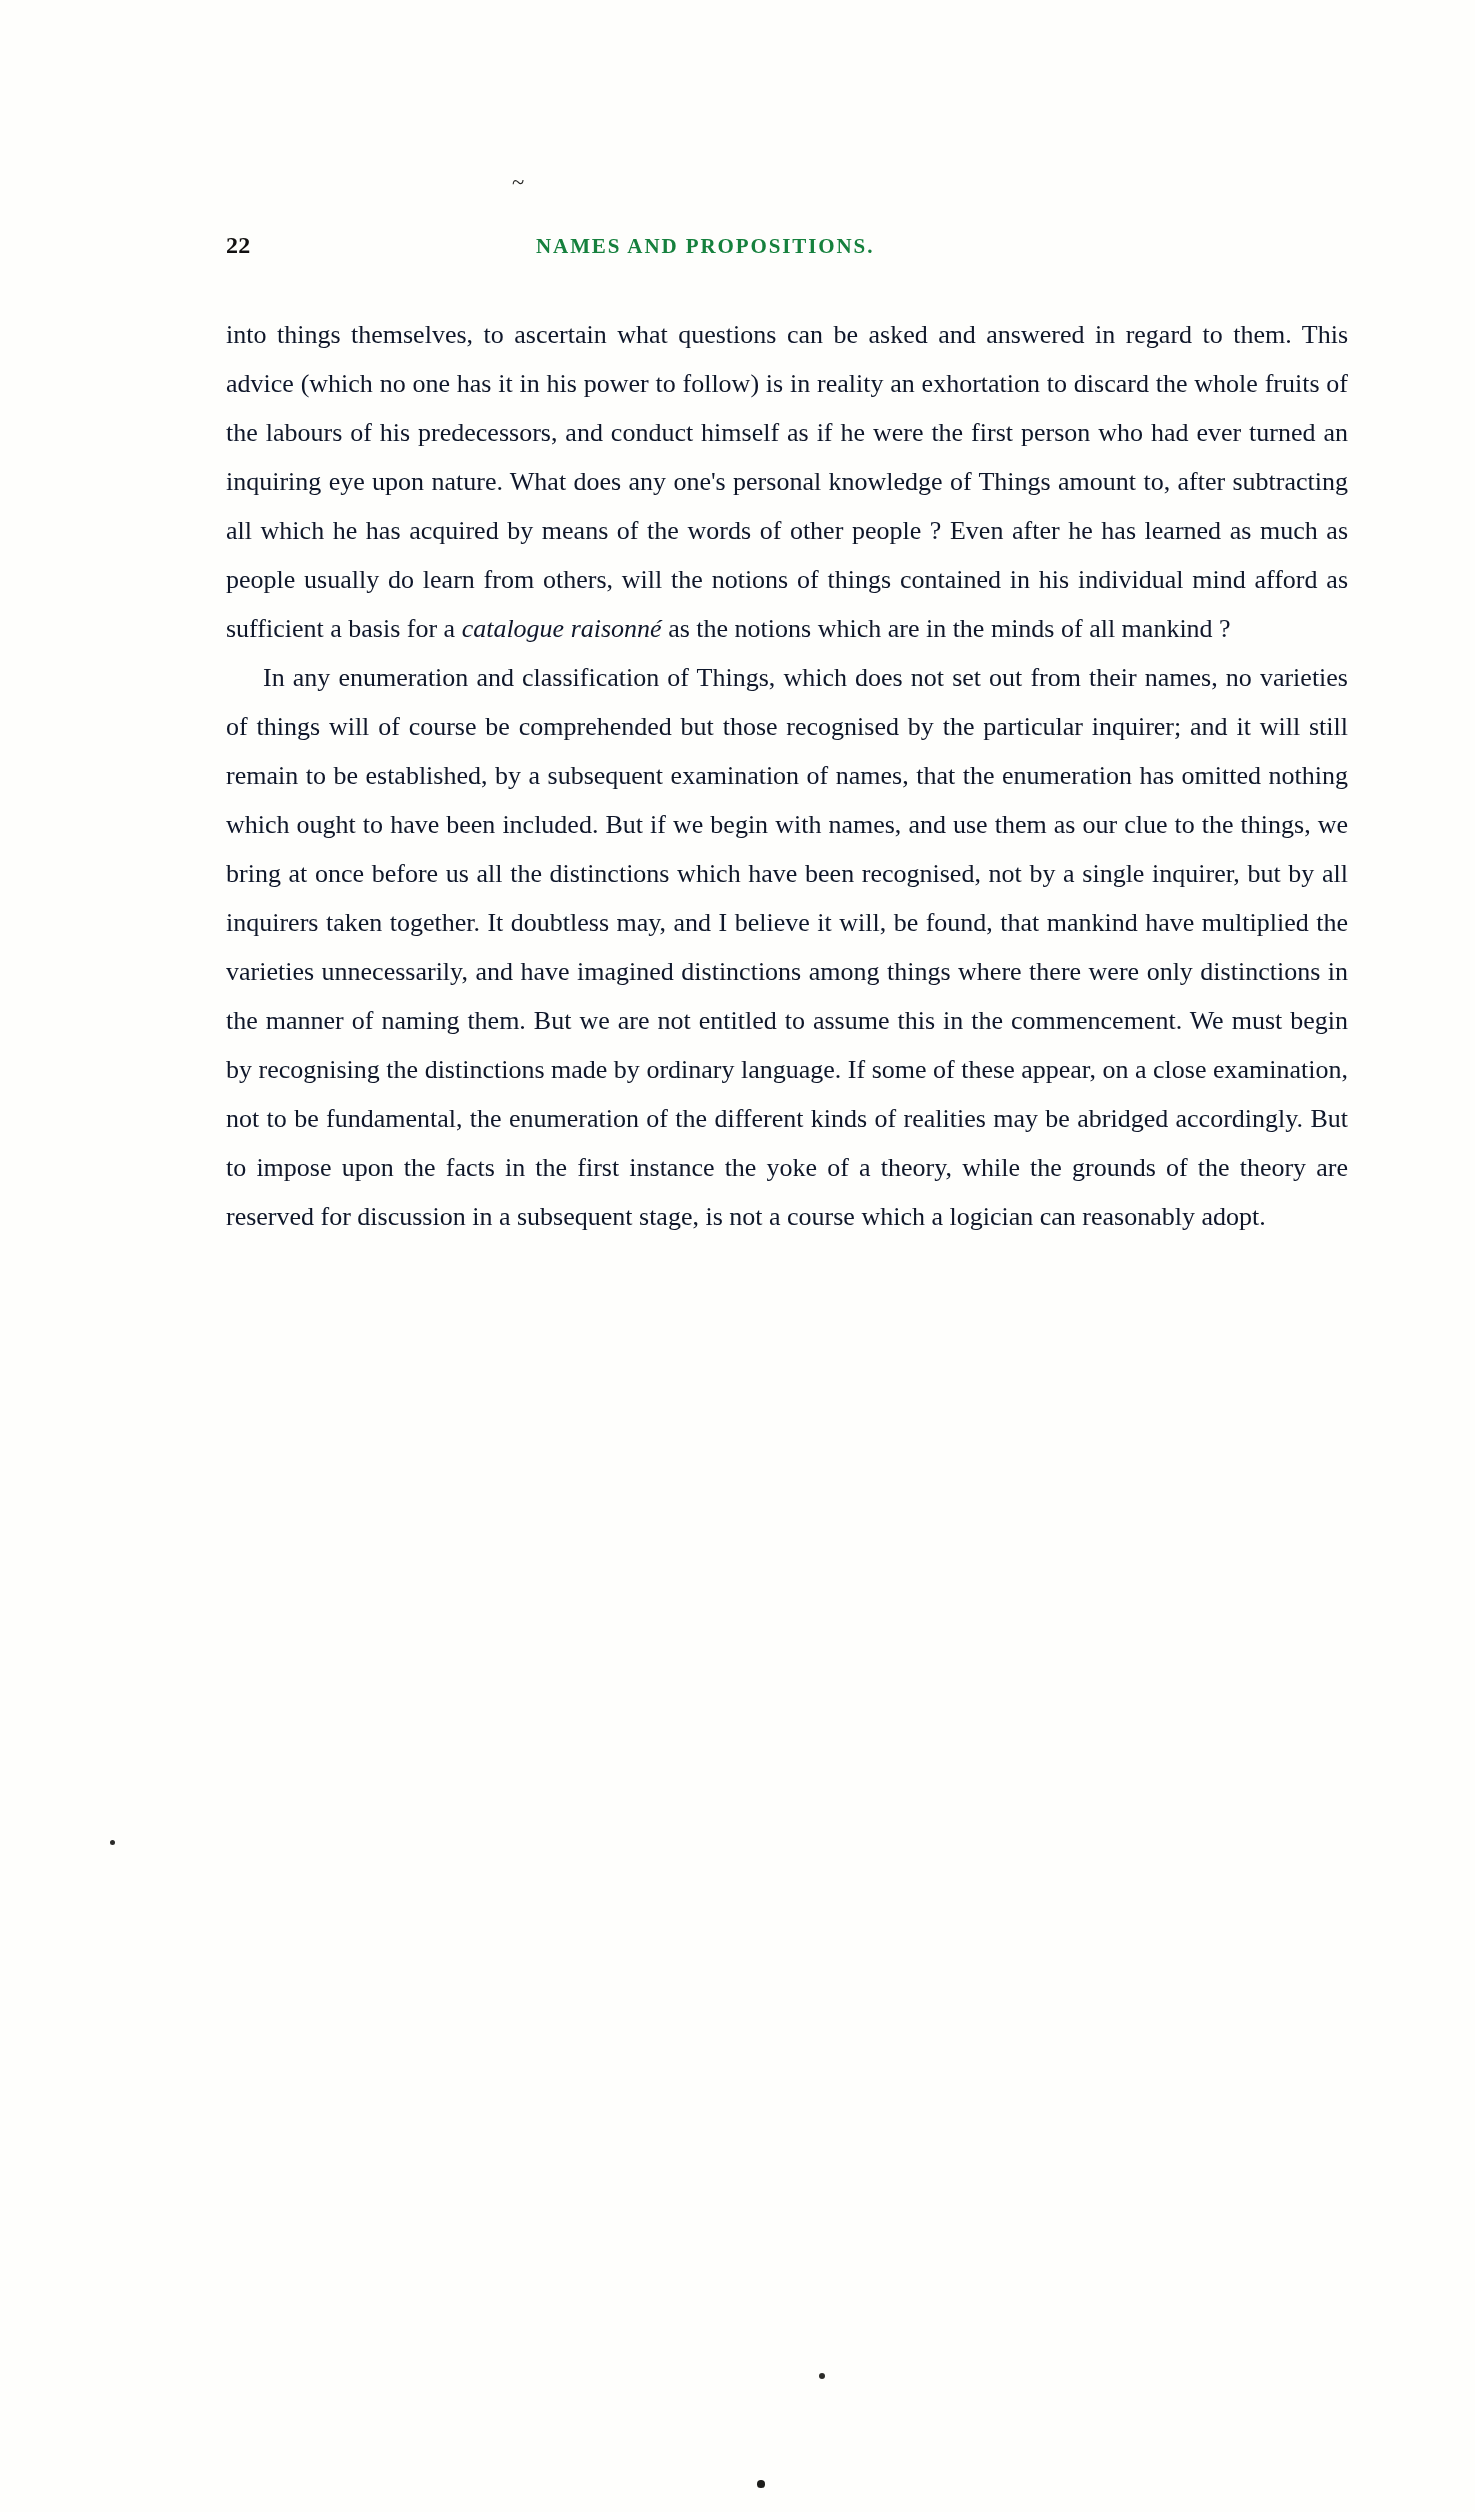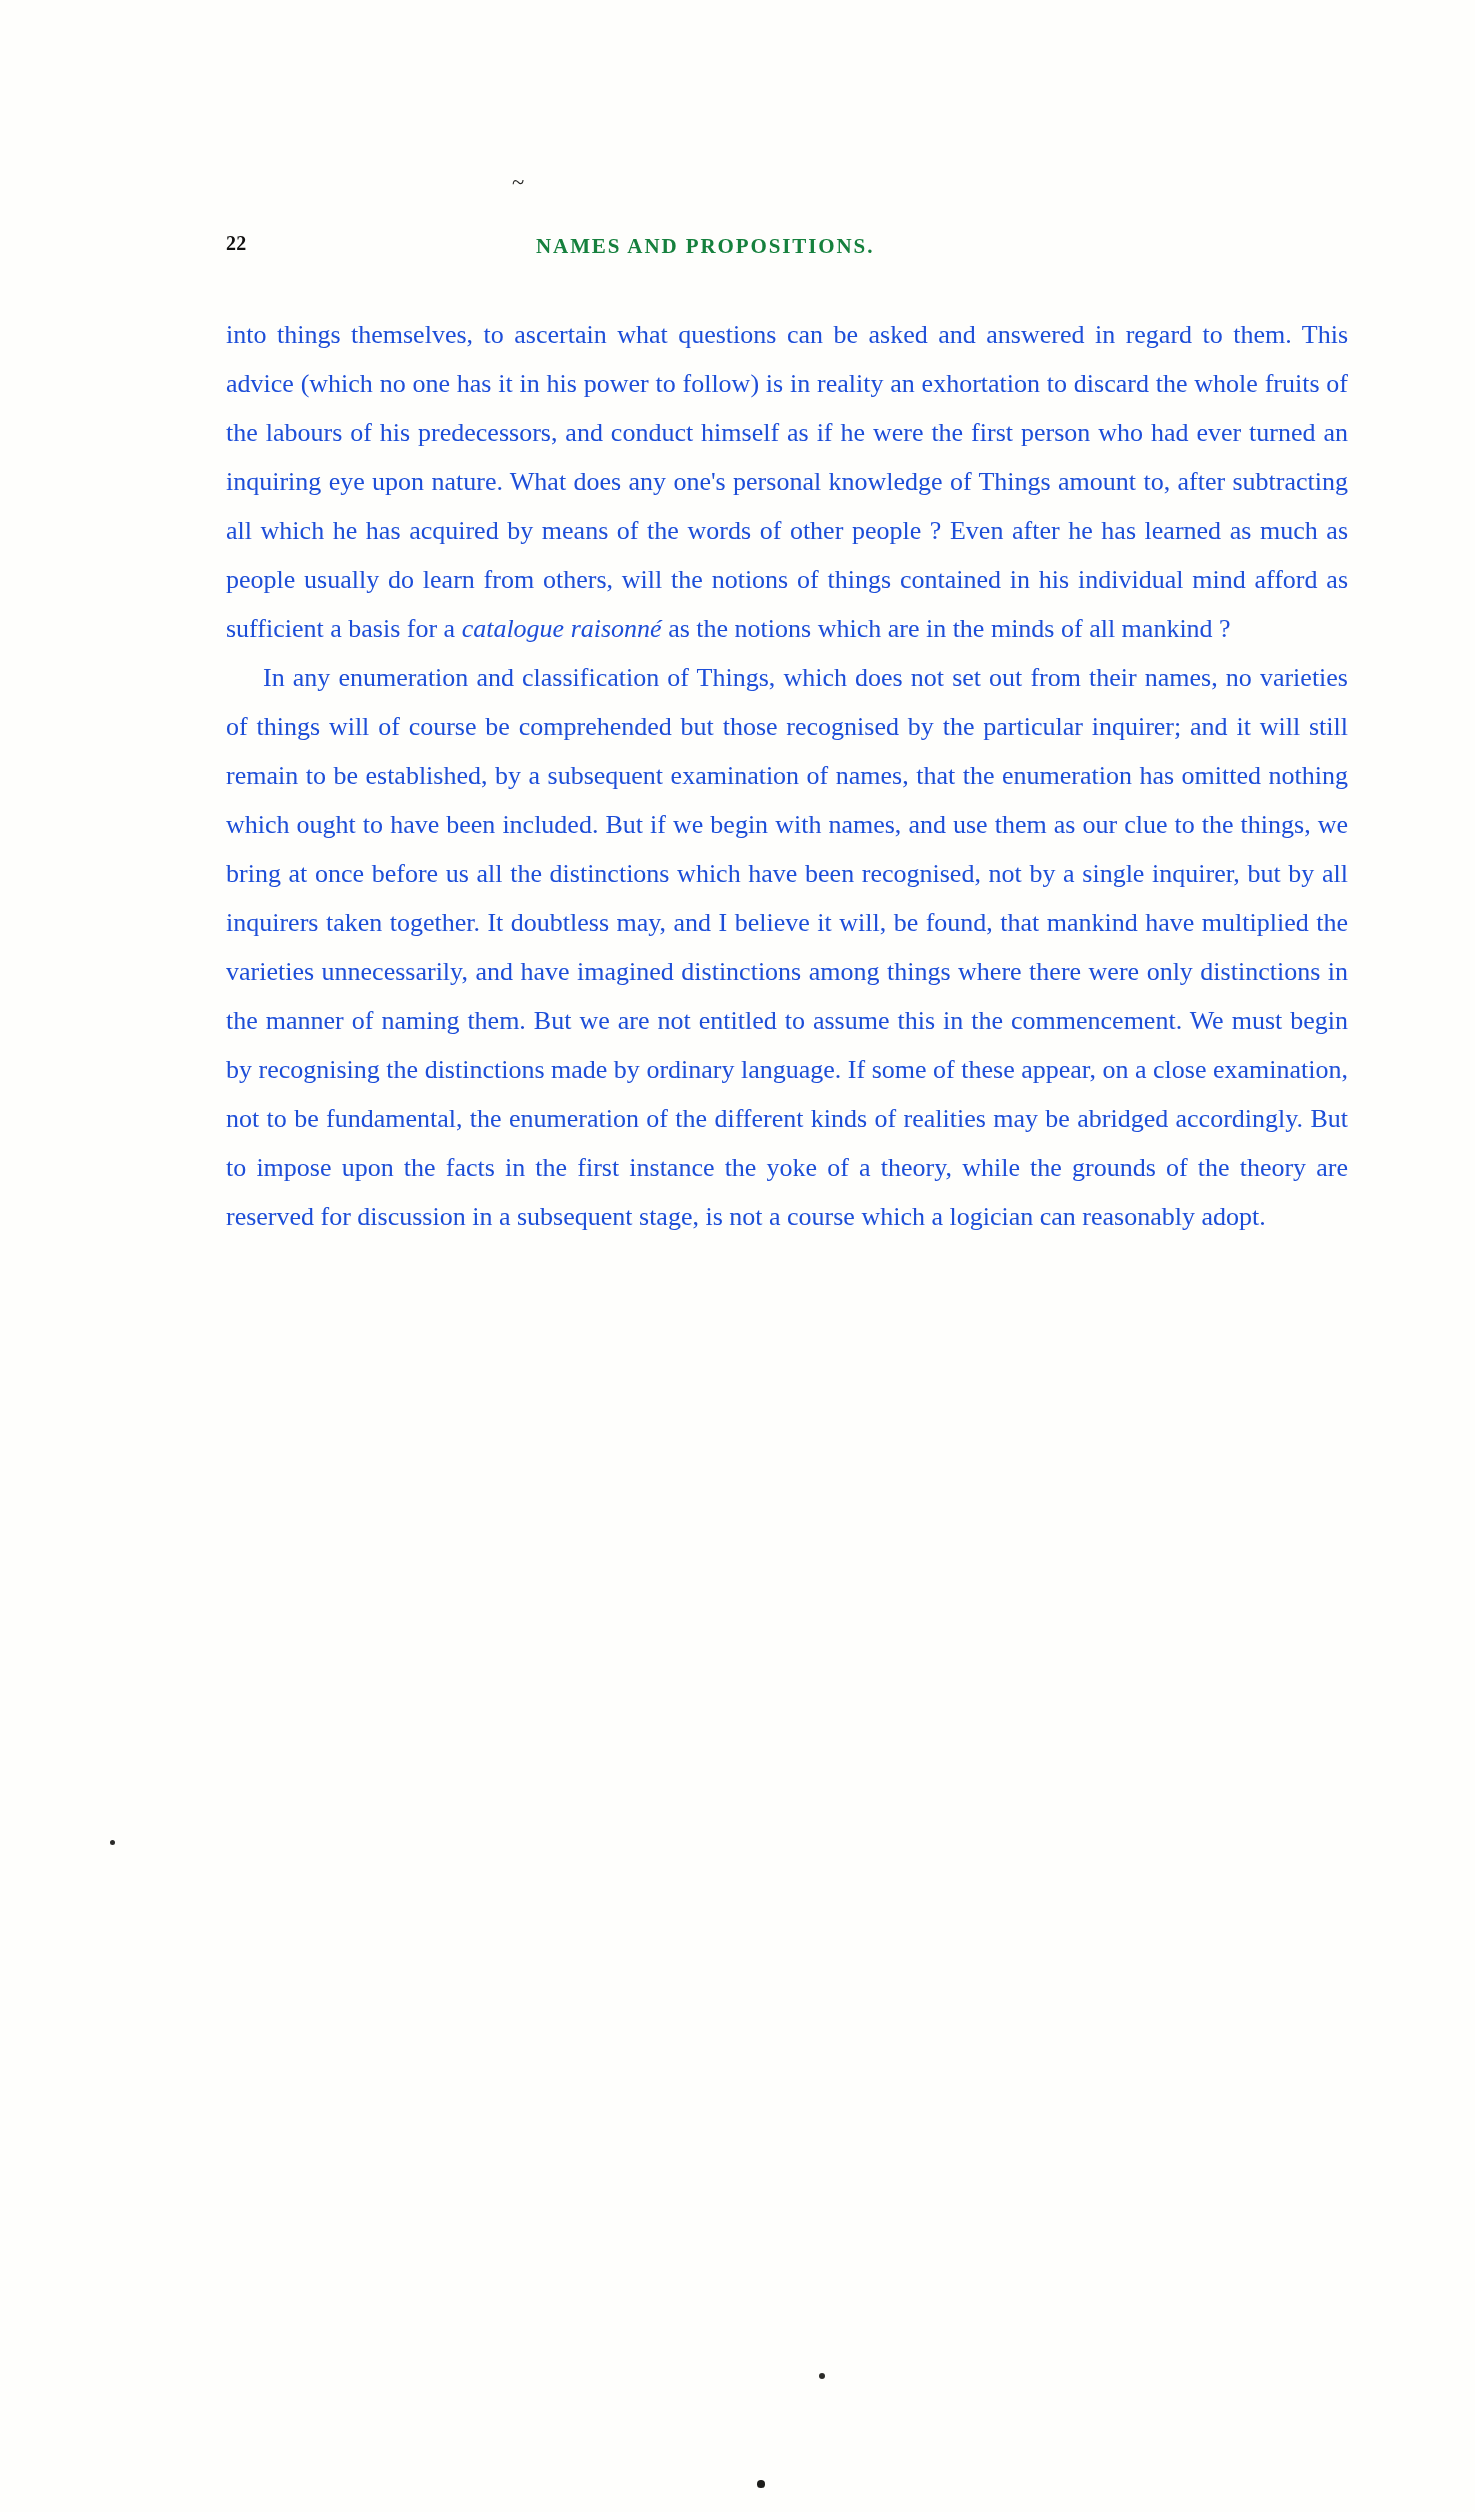--- a/index.html
+++ b/index.html
@@ -38,21 +38,21 @@
     position: absolute;
     left: 226px;
     top: 232px;
     width: 1119px;
     height: 36px;
   }
   .folio {
     position: absolute;
     left: 0;
     top: 0;
-    font-size: 20px;
+    font-size: 24px;
     font-weight: bold;
     letter-spacing: 0.3px;
     color: #111010;
   }
   .running-head {
     position: absolute;
     left: 310px;
     top: 2.4px;
     font-size: 21px;
     letter-spacing: 1.9px;
@@ -64,21 +64,21 @@
   }
   .body-text {
     position: absolute;
     left: 226px;
     top: 310px;
     width: 1122px;
     font-size: 26px;
     line-height: 49px;
     text-align: justify;
     text-justify: inter-word;
-    color: #1d4ed8;
+    color: #0f172a;
     -webkit-font-smoothing: antialiased;
   }
   .body-text p {
     margin: 0;
     text-indent: 0;
   }
   .body-text p.indent {
     text-indent: 37px;
   }
   .it {

